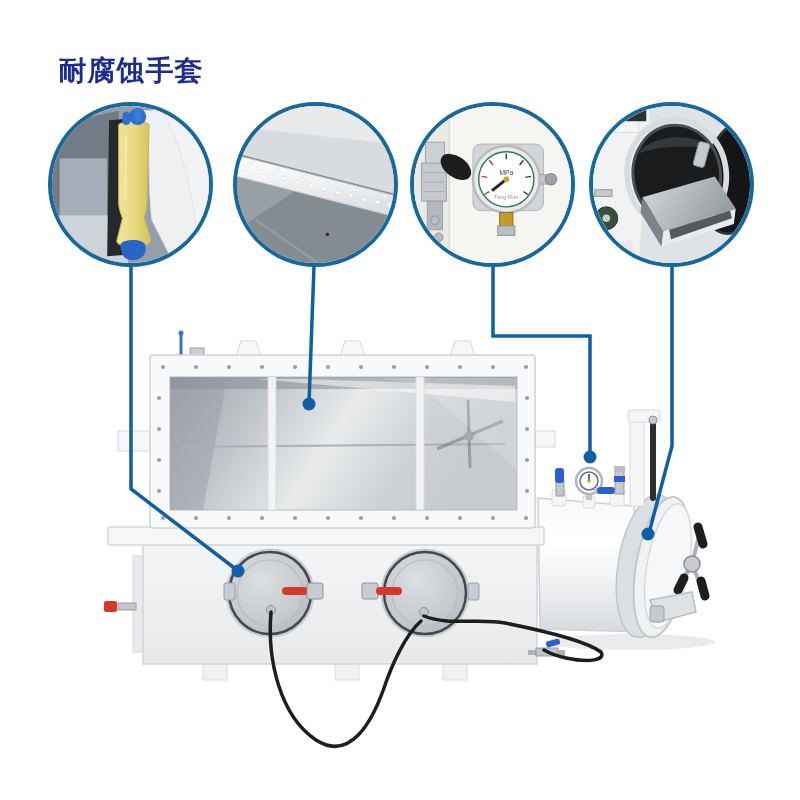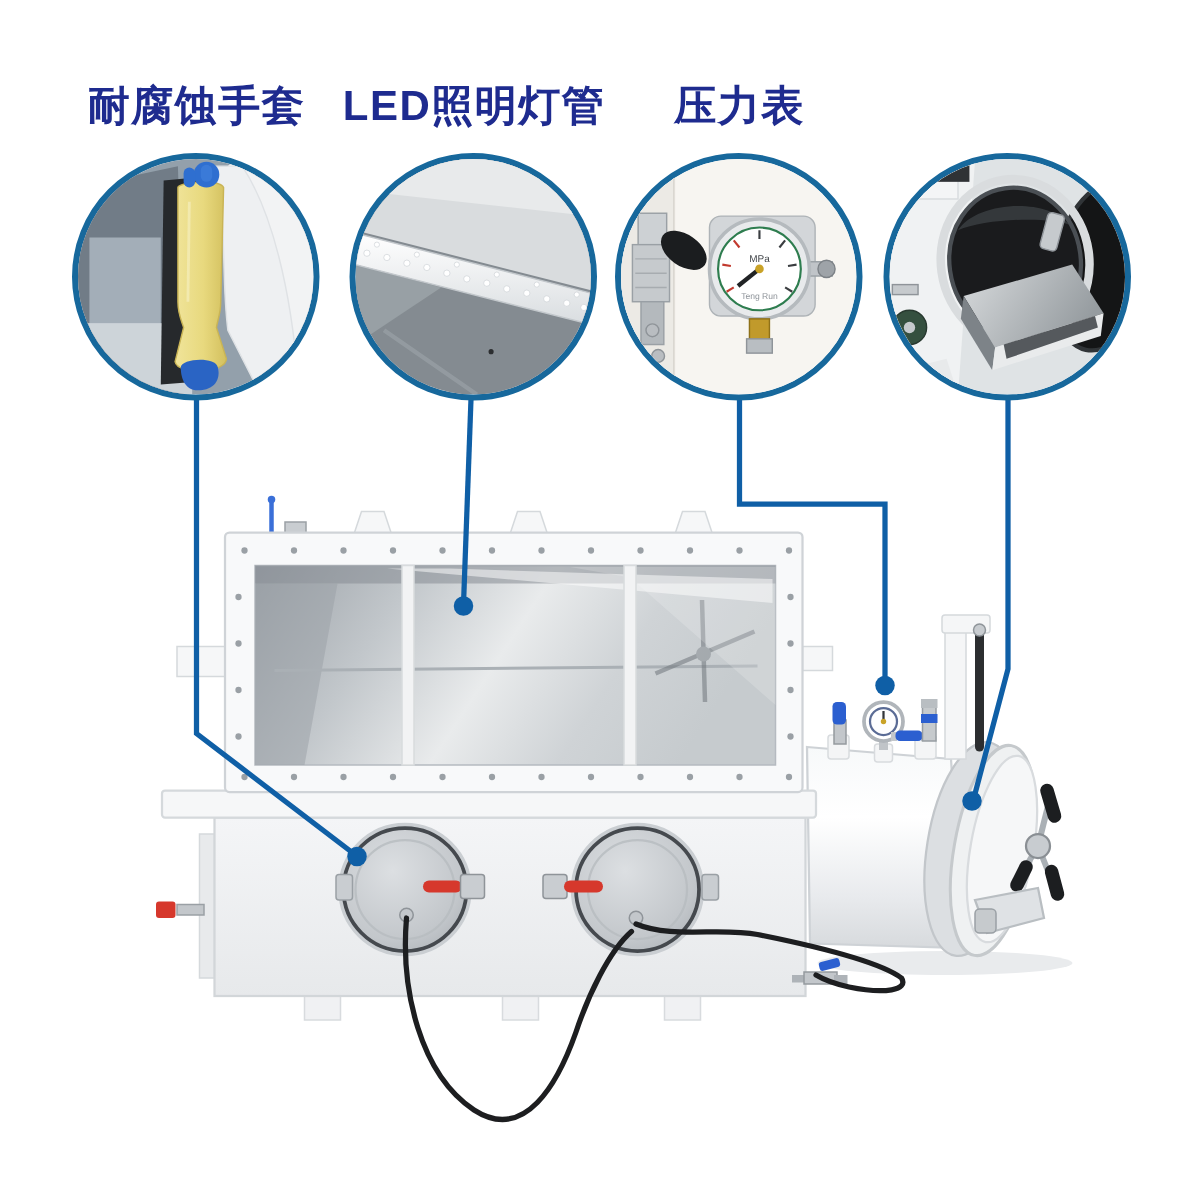--- a/index.html
+++ b/index.html
@@ -225,22 +225,20 @@
       <polyline class="leader" points="314,266 309,403"></polyline>
       <circle class="leader-dot" cx="309" cy="404" r="6.5"></circle>
       <polyline class="leader" points="493,266 493,336 590,336 590,452"></polyline>
       <circle class="leader-dot" cx="590" cy="457" r="6.5"></circle>
       <polyline class="leader" points="672,266 672,446 649,533"></polyline>
       <circle class="leader-dot" cx="648" cy="534" r="6.5"></circle>
     </g>
   </svg>
 
   <div class="callout-label" style="left:131px">耐腐蚀手套</div>
-  <div class="callout-label" style="left:316px">LED照明灯管</div>
-  <div class="callout-label" style="left:493px">压力表</div>
 
   <div class="callout-circle" style="left:48px">
     <svg viewBox="0 0 165 165">
       <defs>
         <linearGradient id="gYellow" x1="0" y1="0" x2="1" y2="0">
           <stop offset="0" stop-color="#f0e49a"></stop>
             <stop offset="0.55" stop-color="#e8d97e"></stop>
             <stop offset="1" stop-color="#d3c05e"></stop>
         </linearGradient>
       </defs>

